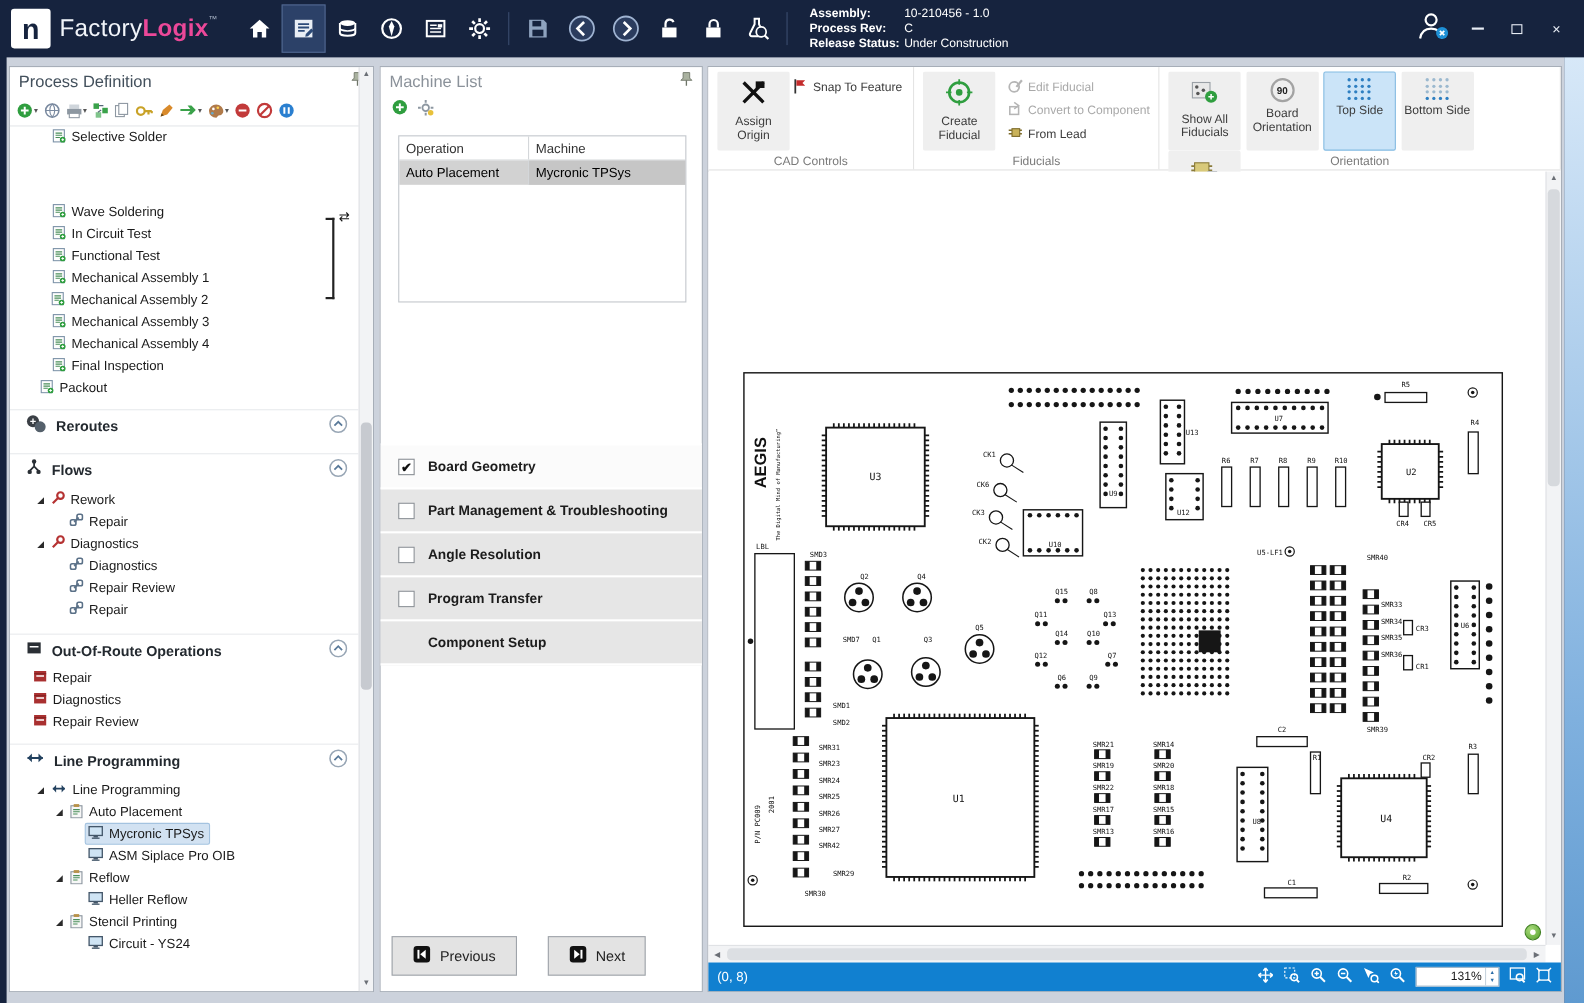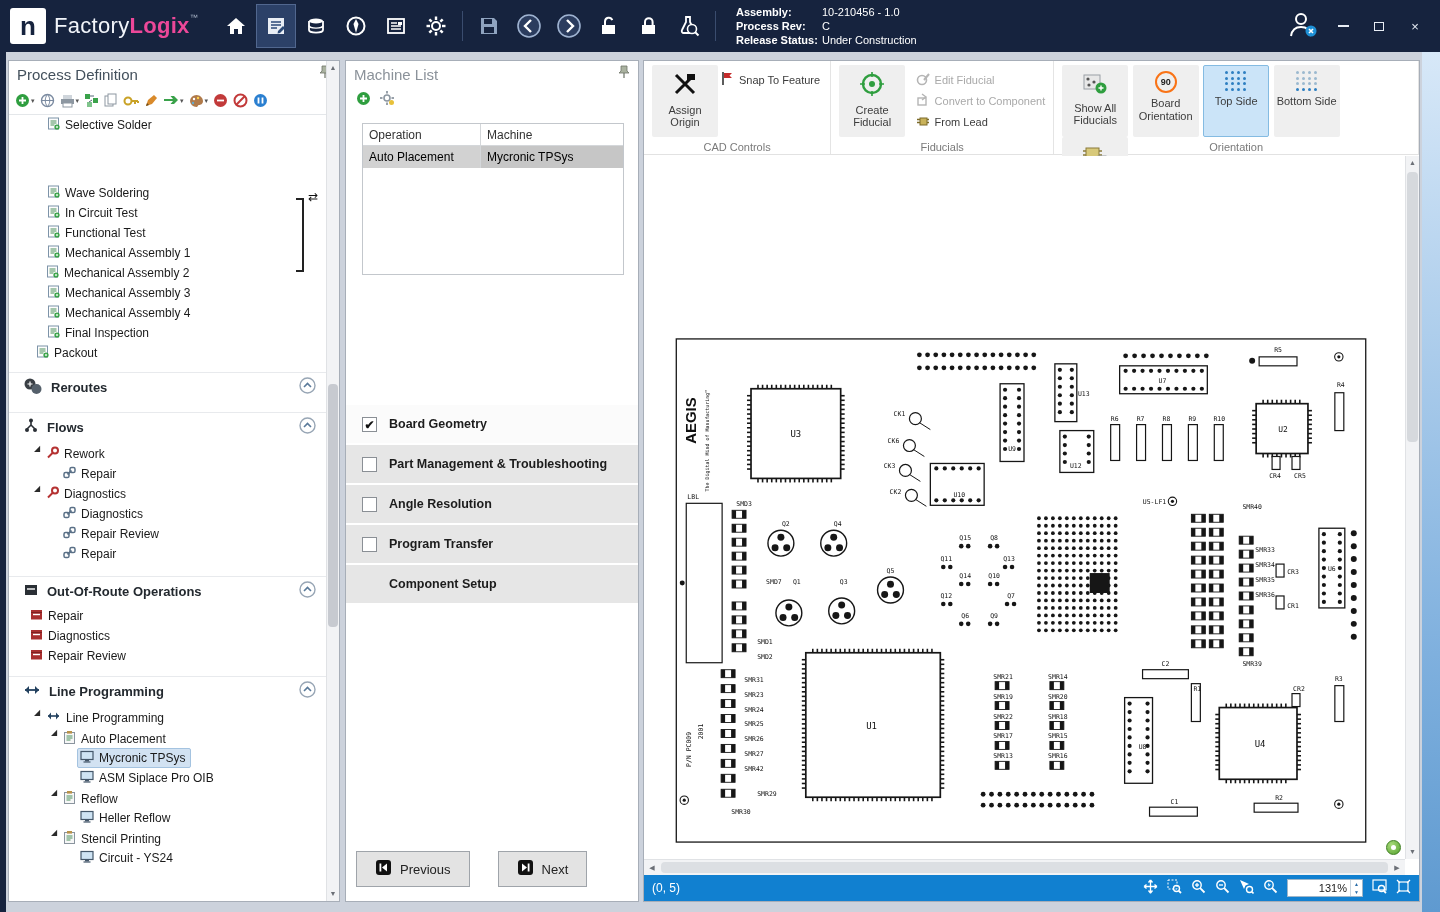--- a/index.html
+++ b/index.html
@@ -38,21 +38,21 @@
   .panel-title.lite { color:#8b929a; }
   .pin { margin-left:auto; }
 
   
   .pd { left:2px; top:8px; width:332px; bottom:10px; }
   .pd-toolbar { height:28px; display:flex; align-items:center; gap:5px; padding:0 6px;
     border-bottom:1px solid #e4e7ea; }
   .pd-toolbar .icn { display:flex; align-items:center; }
   .caret { font-size:7px; color:#555; margin-left:1px; }
   .pd-content { position:absolute; top:56px; left:0; right:13px; bottom:0; overflow:hidden; }
-  .trow { height:20px; display:flex; align-items:flex-start; font-size:12px; color:#1a1a1a; }
+  .trow { height:20px; display:flex; align-items:center; font-size:12px; color:#1a1a1a; }
   .trow .exp { width:12px; font-size:8px; color:#2a2a2a; text-align:center; flex:none; }
   .trow .node { display:flex; align-items:center; gap:5px; padding:1px 5px 1px 2px;
     border:1px solid transparent; border-radius:2px; }
   .trow.sel .node { background:#d2e2f2; border-color:#a4c3e0; }
   #pd-ops { position:relative; margin-top:-3px; }
   #pd-ops .trow { padding-left:30px; }
   .bracket { position:absolute; right:22px; top:84px; height:74px; width:8px;
     border-right:2px solid #222; border-top:2px solid #222; border-bottom:2px solid #222; }
   .shuffle { position:absolute; right:8px; top:76px; font-size:12px; color:#111; }
   .sect { height:30px; display:flex; align-items:center; gap:8px; padding:0 10px 0 14px;
@@ -105,21 +105,21 @@
   .bigbtn.selected { background:#cbe4f8; border-color:#84bbe2; }
   .smallitem { display:flex; align-items:center; gap:5px; font-size:11px; color:#3c3c3c; height:21px; }
   .smallitem.disabled { color:#a9a9a9; }
   .g1-flex { display:flex; }
   .g2-stack { display:inline-block; vertical-align:top; margin-left:6px; padding-top:4px; }
   .dotgrid { width:22px; height:20px; display:grid; grid-template-columns:repeat(4,1fr);
     grid-template-rows:repeat(4,1fr); gap:2px; }
   .dotgrid i { width:3px; height:3px; border-radius:50%; background:#2e7fc1; }
   .dotgrid.bottom i { background:#9cb9cf; }
   .dotgrid.bottom i:nth-child(n+13) { background:#2e7fc1; }
-  .orient90 { width:22px; height:22px; border:2px solid #f97316; border-radius:50%;
+  .orient90 { width:22px; height:22px; border:2px solid #a3a3a3; border-radius:50%;
     display:flex; align-items:center; justify-content:center; font-size:9px; font-weight:bold; color:#222; }
 
   .canvas { position:absolute; top:95px; left:0; right:14px; bottom:42px; background:#fff; overflow:hidden; }
   #pcb-svg { position:absolute; left:0; bottom:0; }
   .canvas-vscroll { position:absolute; top:95px; right:0; width:14px; bottom:42px;
     background:#f2f3f5; border-left:1px solid #e0e2e5; display:flex; flex-direction:column; align-items:center; }
   .canvas-vscroll .sarr { font-size:7px; color:#6b6f76; height:14px; line-height:14px; }
   .canvas-vscroll .track { flex:1; width:100%; position:relative; }
   .canvas-vscroll .thumb { position:absolute; left:1px; right:1px; top:2px; height:40%;
     background:#d6d9dd; border-radius:4px; }
@@ -2087,21 +2087,21 @@
 
     <div class="hscroll">
       <span class="sarr">◀</span>
       <div class="track">
           <div class="thumb"></div>
         </div>
       <span class="sarr">▶</span>
     </div>
 
     <div class="statusbar">
-      <span>(0, 5)</span>
+      <span>(0, 8)</span>
       <div class="sb-icons">
         <span><svg width="15" height="15">
               <path d="M7.5 1v13M1 7.5h13M7.5 1L5.5 3.5M7.5 1l2 2.5M7.5 14l-2-2.5M7.5 14l2-2.5M1 7.5L3.5 5.5M1 7.5l2.5 2M14 7.5L11.5 5.5M14 7.5l-2.5 2" stroke="#fff" stroke-width="1.3" fill="none"></path>
             </svg></span>
         <span><svg width="15" height="15">
               <rect x="1" y="1" width="9" height="9" fill="none" stroke="#fff" stroke-width="1" stroke-dasharray="2 1.5"></rect>
               <circle cx="9.5" cy="9.5" r="3" fill="none" stroke="#fff" stroke-width="1.4"></circle>
               <line x1="11.8" y1="11.8" x2="14" y2="14" stroke="#fff" stroke-width="1.8"></line>
             </svg></span>
         <span><svg width="15" height="15">

